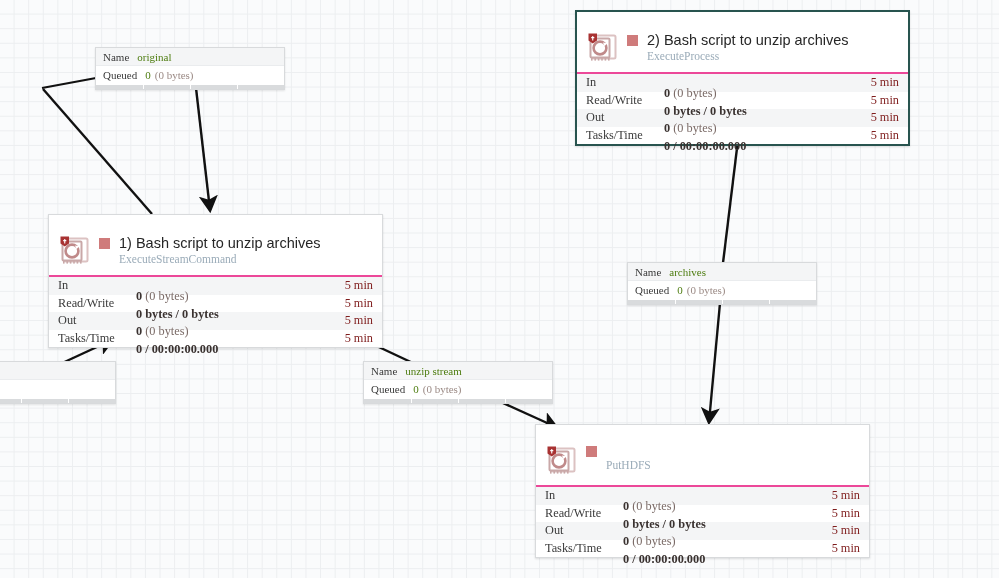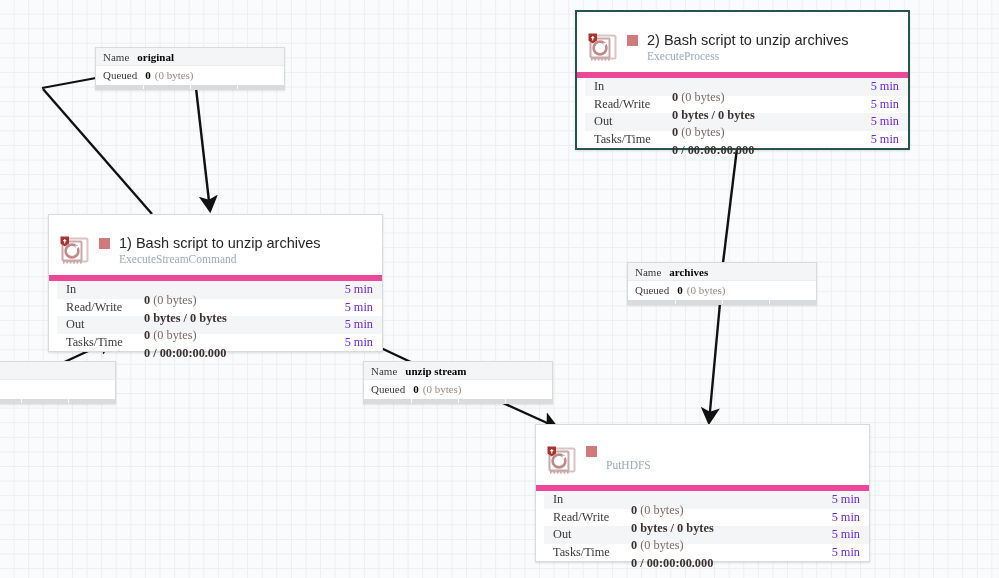--- a/index.html
+++ b/index.html
@@ -84,22 +84,21 @@
   .proc-type {
     font-family: Liberation Serif, serif;
     font-size: 11.5px;
     color: #9aabb8;
     line-height: 14px;
     margin-left: 20px;
     margin-top: 1px;
     white-space: nowrap;
   }
   .proc-stats {
-    border-top: 6px solid #ec4899;
-    padding-left: 8px;
+    border-top: 2px solid #ec4899;
   }
   .stat-row {
     display: flex;
     align-items: center;
     height: 17.5px;
     padding: 0 9px 0 9px;
     font-size: 12.3px;
     color: #3a3a3a;
     box-sizing: border-box;
   }
@@ -110,21 +109,21 @@
   }
   .stat-value {
     flex: 1 1 auto;
     white-space: nowrap;
     color: #7a6a66;
     margin-top: 22px;
   }
   .stat-value b { color: #3a3230; font-weight: bold; }
   .stat-time {
     flex: 0 0 auto;
-    color: #6d28d9;
+    color: #7f1d1d;
     font-size: 12.3px;
     white-space: nowrap;
     text-align: right;
   }
 
   
   .conn {
     position: absolute;
     width: 190px;
     box-sizing: border-box;
@@ -137,21 +136,21 @@
     display: flex;
     align-items: center;
     height: 18px;
     padding: 0 7px;
     white-space: nowrap;
     box-sizing: border-box;
   }
   .conn-row.name { background: #f4f5f6; border-bottom: 1px solid #eaecee; }
   .conn-row.queued { background: #ffffff; }
   .conn-key { color: #3a3a3a; margin-right: 8px; }
-  .conn-val { color: #000000; font-weight: bold; }
+  .conn-val { color: #4d7c0f; font-weight: normal; }
   .conn-val-sub { color: #9b8a85; font-weight: normal; margin-left: 4px; }
   .conn-bar {
     height: 4px;
     background: #d9dbdd;
     border-top: 1px solid #ffffff;
     position: relative;
   }
   .conn-bar i {
     position: absolute;
     top: 0; bottom: 0;

